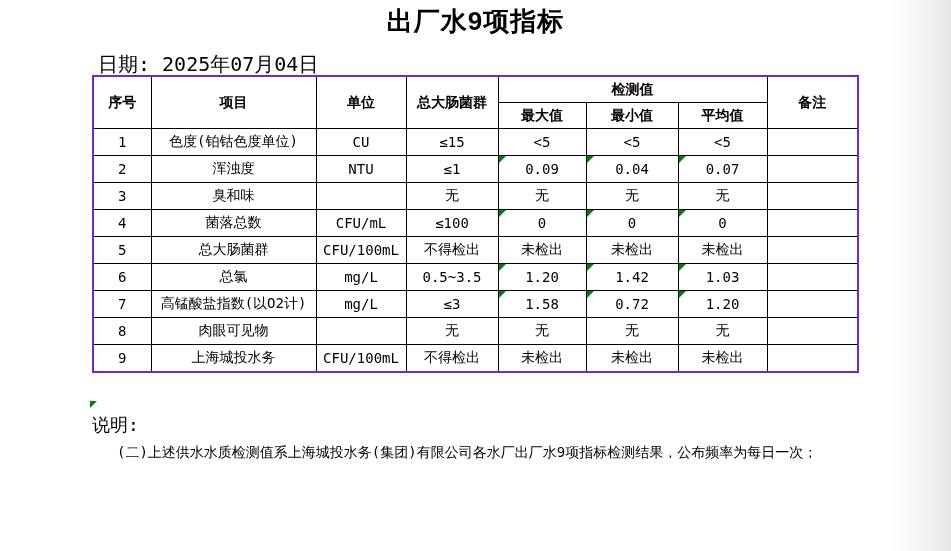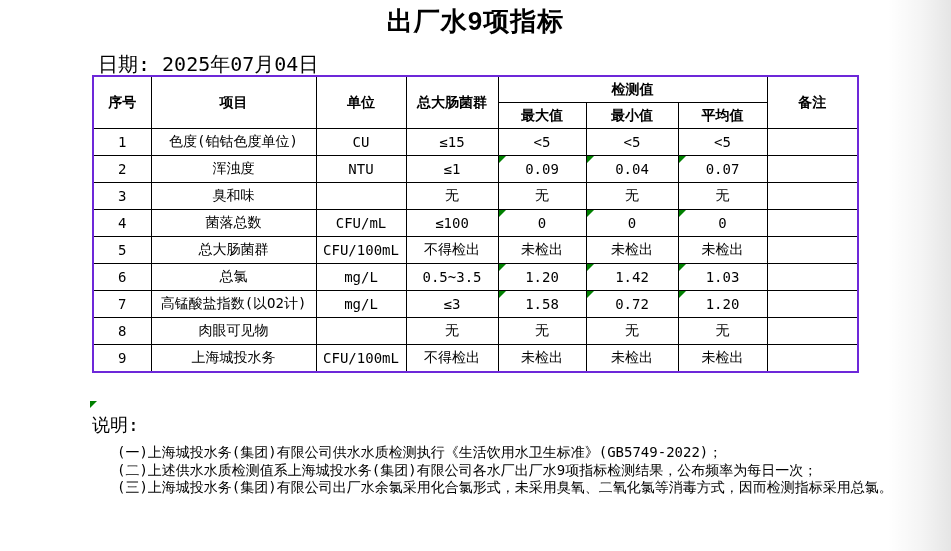--- a/index.html
+++ b/index.html
@@ -175,20 +175,18 @@
           <td class="l"><span></span></td>
         </tr>
       </tbody>
   </table>
 
   <div class="stray-flag"></div>
 
   <div class="notes-heading">说明:</div>
 
   <div class="notes" id="notes">
-      <div class="note">(一)上海城投水务(集团)有限公司供水水质检测执行《生活饮用水卫生标准》(GB5749-2022)；</div>
       <div class="note">(二)上述供水水质检测值系上海城投水务(集团)有限公司各水厂出厂水9项指标检测结果，公布频率为每日一次；</div>
-      <div class="note">(三)上海城投水务(集团)有限公司出厂水余氯采用化合氯形式，未采用臭氧、二氧化氯等消毒方式，因而检测指标采用总氯。</div>
     </div>
 
   <div class="page-edge"></div>
 
 </div>
 
 </body></html>

